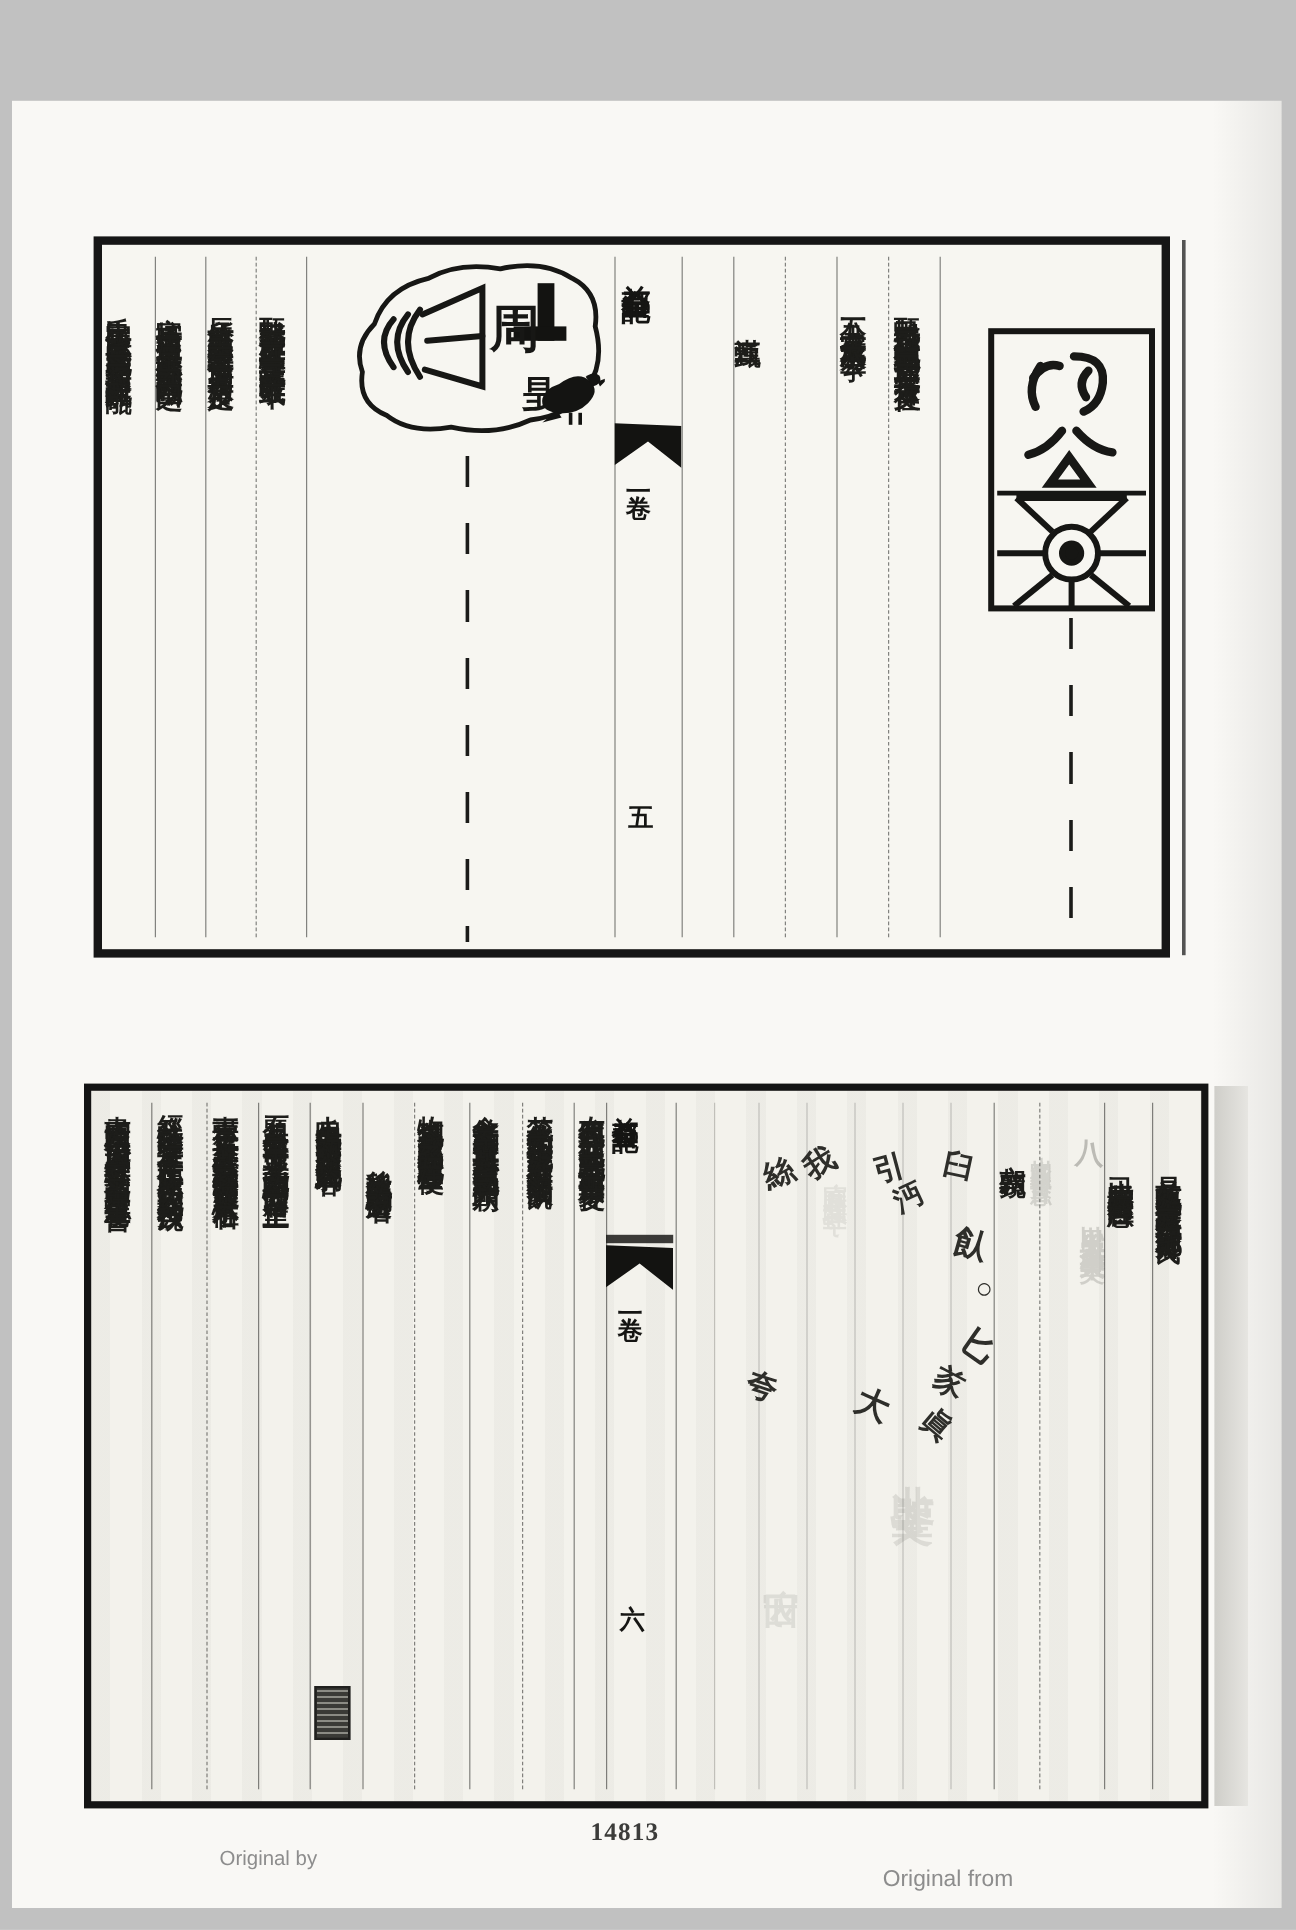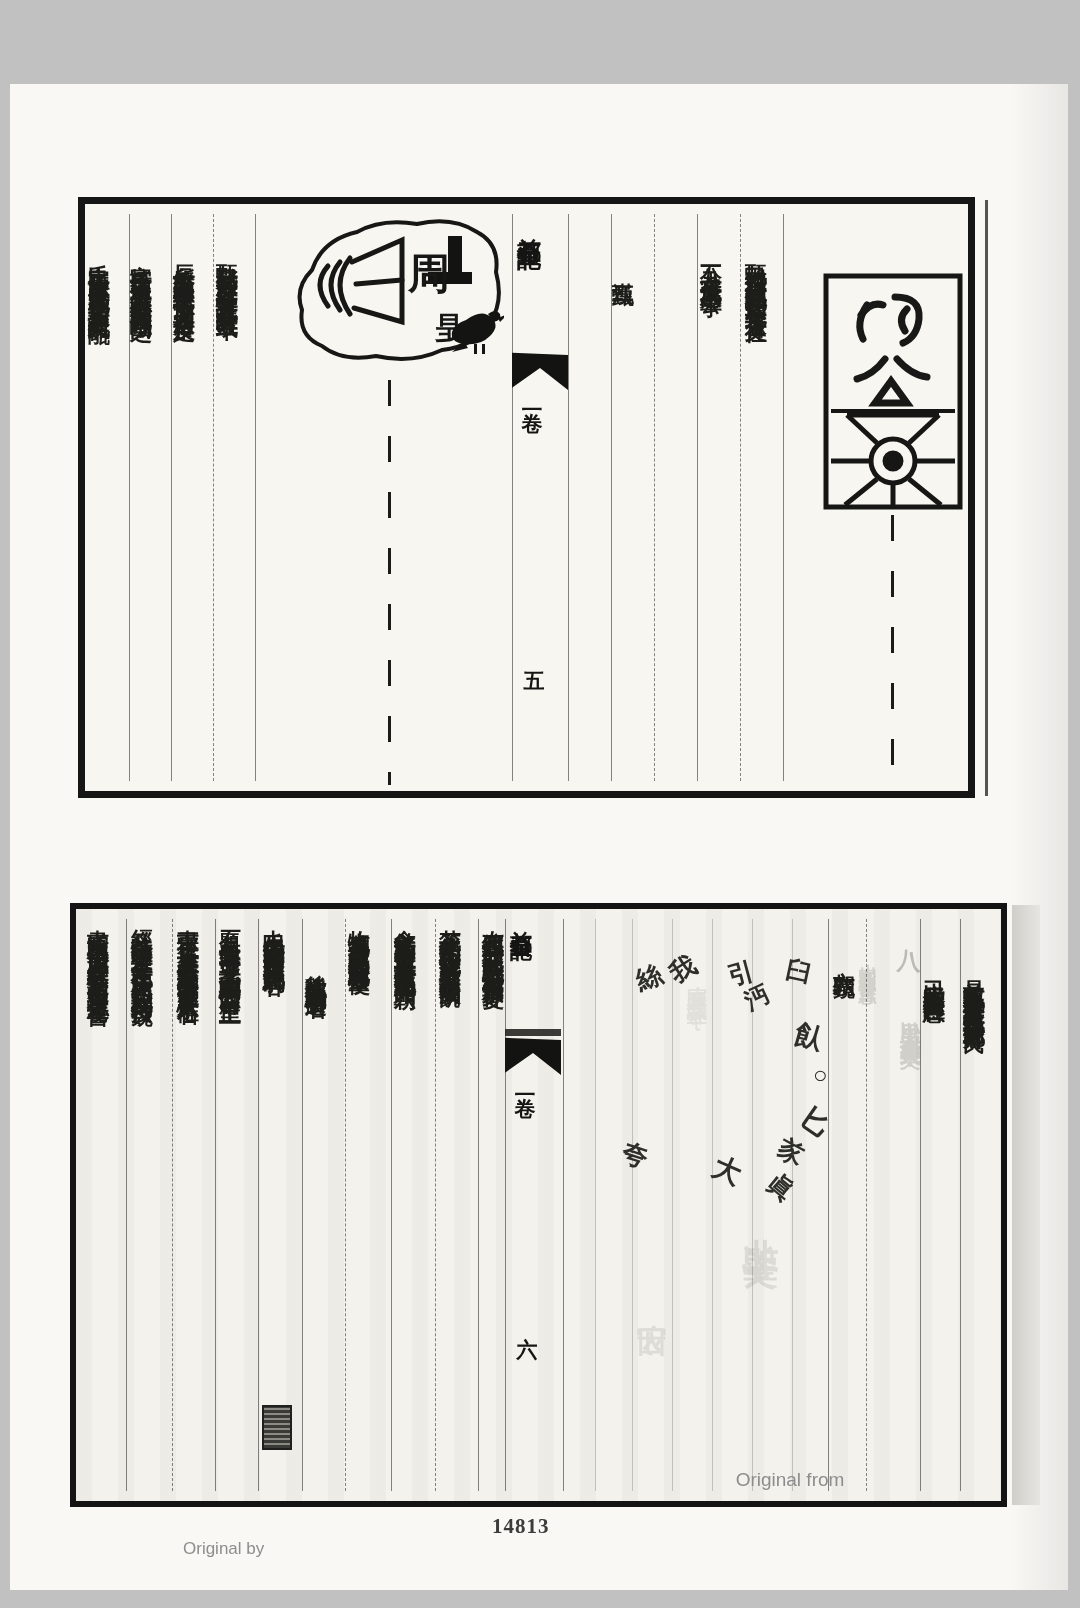--- a/index.html
+++ b/index.html
@@ -204,15 +204,15 @@
       <div class="vcol" style="left:187px; top:3px; font-size:22px; letter-spacing:2.5px;">中岳先生滎陽鄭道昭遊槃之山谷也此白駒谷</div>
       <div class="stamp" style="left:186px; top:496px;"></div>
       <div class="vcol" style="left:143px; top:3px; font-size:22px; letter-spacing:3.4px;">石題名在盤南二十五里北峯山北白駒谷內西石壁上正</div>
       <div class="vcol" style="left:101px; top:3px; font-size:22px; letter-spacing:3.4px;">書字徑一尺筆意蒼老然點畫多異縈波縈澤皆从水惟石</div>
       <div class="vcol" style="left:55px; top:3px; font-size:22px; letter-spacing:3.4px;">經及陸氏釋文宣十二年左氏傳从火作熒與此刻合按魏</div>
       <div class="vcol" style="left:11px; top:3px; font-size:22px; letter-spacing:3.4px;">書道昭字僖伯少而好學綜覽羣言初爲中書學生遷秘書</div>
     </div>
 
     <div style="position:absolute; left:482px; top:1430px; font-size:21px; letter-spacing:1px; color:#3c3c3a; font-weight:bold;">14813</div>
     <div class="footer-text" style="left:173px; top:1455px; font-size:17px;">Original by</div>
-    <div class="footer-text" style="left:640px; top:1385px; width:280px; text-align:center; font-size:19px;">Original from</div>
+    <div class="footer-text" style="left:640px; top:1472px; width:280px; text-align:center; font-size:19px;">Original from</div>
   </div>
 </div>
 
 </body></html>

